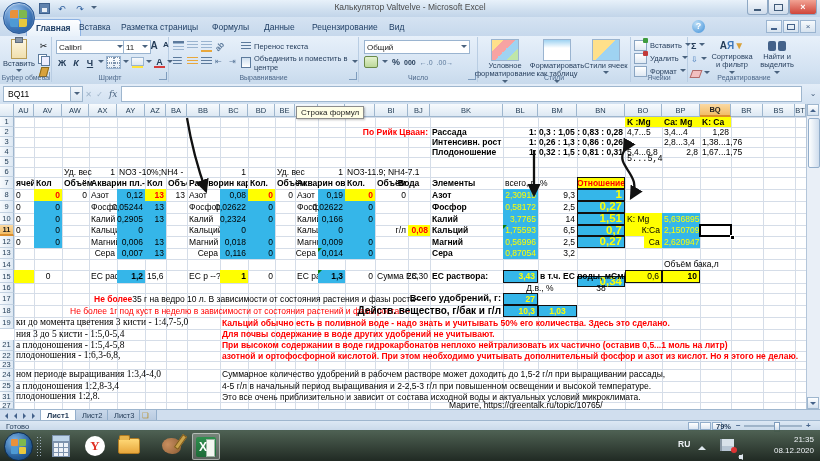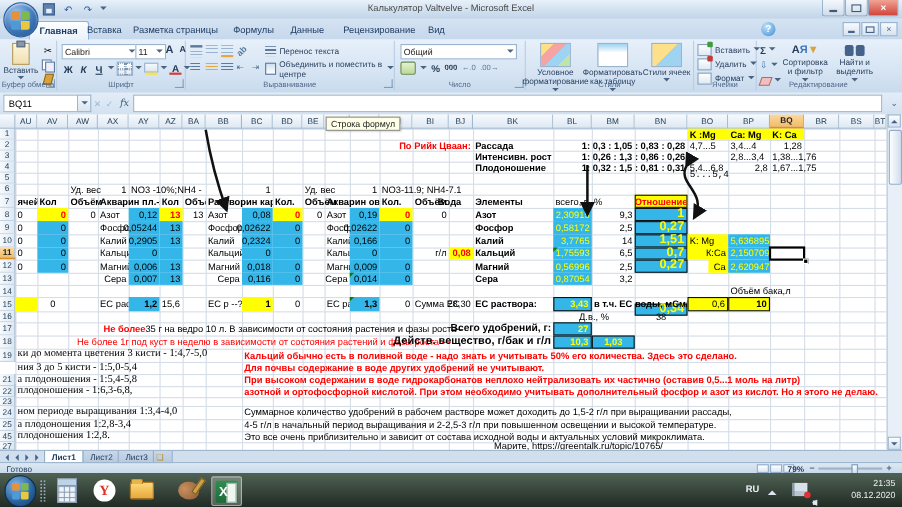--- a/index.html
+++ b/index.html
@@ -468,21 +468,21 @@
       <div class="rh" style="top: 179px; height: 10px;">16</div>
       <div class="rh" style="top: 189px; height: 12px;">17</div>
       <div class="rh" style="top: 201px; height: 12px; text-align: center;">18</div>
       <div class="rh" style="top: 213px; height: 11.5px;">19</div>
       <div class="rh" style="top: 224.5px; height: 11.5px; margin-top: 20px;">20</div>
       <div class="rh" style="top: 236px; height: 10.5px;">21</div>
       <div class="rh" style="top: 246.5px; height: 10.5px;">22</div>
       <div class="rh" style="top: 257px; height: 7.5px;">23</div>
       <div class="rh" style="top: 264.5px; height: 12px;">24</div>
       <div class="rh" style="top: 276.5px; height: 11.5px;">25</div>
-      <div class="rh" style="top: 288px; height: 10px;">45</div>
+      <div class="rh" style="top: 288px; height: 10px;">31</div>
       <div class="rh" style="top: 298px; height: 7px;">27</div>
       <div class="ch" style="left: 0px; width: 14px;"></div>
       <div class="cell yl b al" style="left: 625px; top: 13px; width: 37px; height: 10px;">K :Mg</div>
       <div class="cell yl b al" style="left: 662px; top: 13px; width: 38px; height: 10px;">Ca: Mg</div>
       <div class="cell yl b al" style="left: 700px; top: 13px; width: 31px; height: 10px;">K: Ca</div>
       <div class="cell rt b ar" style="left: 345px; top: 23px; width: 85px; height: 10px;">По Рийк Цваан:</div>
       <div class="cell b al" style="left: 430px; top: 23px; width: 73px; height: 10px;">Рассада</div>
       <div class="cell sb ar" style="left: 503px; top: 23px; width: 122px; height: 10px;">1: 0,3 : 1,05 : 0,83 : 0,28</div>
       <div class="cell  al" style="left: 625px; top: 23px; width: 37px; height: 10px;">4,7...5</div>
       <div class="cell  al" style="left: 662px; top: 23px; width: 38px; height: 10px;">3,4...4</div>

